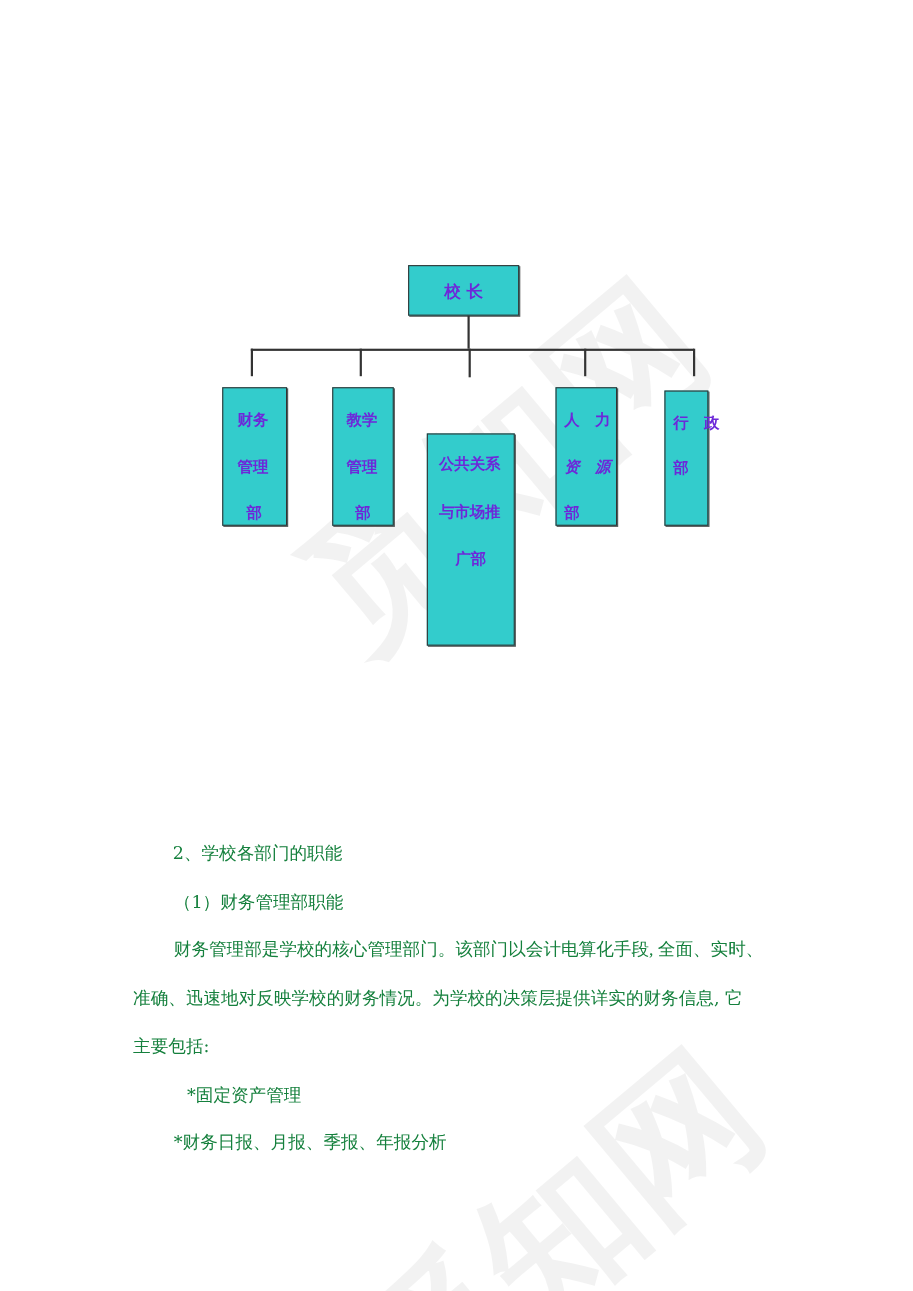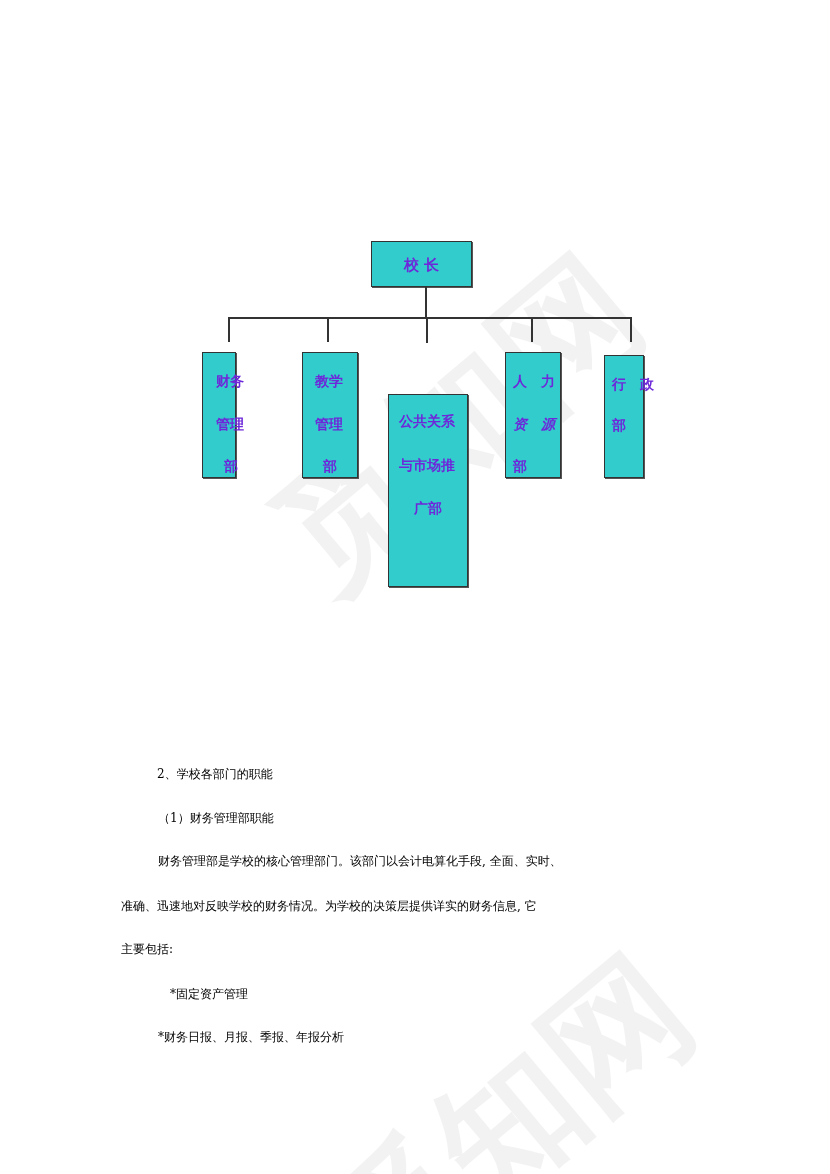--- a/index.html
+++ b/index.html
@@ -3,21 +3,21 @@
 <meta charset="utf-8">
 <style>
   html, body { margin: 0; padding: 0; background: #ffffff; }
   body { width: 830px; height: 1174px; position: relative; overflow: hidden;
          font-family: "DejaVu Sans", "Liberation Sans", sans-serif; color: #1a1a1a; }
   .box { position: absolute; background: #33cccc; border: 1.5px solid #333333;
          box-sizing: border-box; box-shadow: 1px 1px 0 #555; }
   .box-text { position: absolute; font-weight: bold; font-size: 14px; color: #6d28d9;
               white-space: nowrap; letter-spacing: 0px; }
   .line { position: absolute; background: #333333; }
-  .para { position: absolute; font-size: 12px; color: #000000; white-space: nowrap;
+  .para { position: absolute; font-size: 16px; color: #15803d; white-space: nowrap;
           font-family: "DejaVu Serif", "Liberation Serif", serif; }
   .watermark { position: absolute; color: rgba(0,0,0,0.05); font-size: 140px; font-weight: bold;
                transform: rotate(-40deg); pointer-events: none; }
 </style>
 </head>
 <body>
 
 <div class="watermark" style="left:250px; top:330px;">觅知网</div>
 <div class="watermark" style="left:300px; top:1030px;">觅知网</div>
 
@@ -28,21 +28,21 @@
   </div>
 
   <div class="line" style="left:425px; top:287px; width:1.5px; height:30px;"></div>
   <div class="line" style="left:228px; top:317px; width:403px; height:1.5px;"></div>
   <div class="line" style="left:228px; top:317px; width:1.5px; height:25px;"></div>
   <div class="line" style="left:327px; top:317px; width:1.5px; height:25px;"></div>
   <div class="line" style="left:426px; top:317px; width:1.5px; height:26px;"></div>
   <div class="line" style="left:531px; top:317px; width:1.5px; height:25px;"></div>
   <div class="line" style="left:630px; top:317px; width:1.5px; height:25px;"></div>
 
-  <div class="box" style="left:202px; top:352px; width:34px; height:126px;">
+  <div class="box" style="left:202px; top:352px; width:59px; height:126px;">
     <span class="box-text" style="left:13px; top:20px;">财务</span>
     <span class="box-text" style="left:13px; top:63px;">管理</span>
     <span class="box-text" style="left:21px; top:105px;">部</span>
   </div>
 
   <div class="box" style="left:302px; top:352px; width:56px; height:126px;">
     <span class="box-text" style="left:12px; top:20px;">教学</span>
     <span class="box-text" style="left:12px; top:63px;">管理</span>
     <span class="box-text" style="left:20px; top:105px;">部</span>
   </div>
@@ -60,17 +60,17 @@
   </div>
 
   <div class="box" style="left:604px; top:355px; width:40px; height:123px;">
     <span class="box-text" style="left:7px; top:20px;">行　政</span>
     <span class="box-text" style="left:7px; top:61px;">部</span>
   </div>
 </div>
 
 <div class="para" style="left:157px; top:766px;">2、学校各部门的职能</div>
 <div class="para" style="left:158px; top:810px;">（1）财务管理部职能</div>
-<div class="para" style="left:158px; top:853px;">财务管理部是学校的核心管理部门。该部门以会计电算化手段, 全面、实时、</div>
+<div class="para" style="left:158px; top:853px;font-family:Liberation Serif, serif;">财务管理部是学校的核心管理部门。该部门以会计电算化手段, 全面、实时、</div>
 <div class="para" style="left:121px; top:898px;">准确、迅速地对反映学校的财务情况。为学校的决策层提供详实的财务信息, 它</div>
 <div class="para" style="left:121px; top:941px;">主要包括:</div>
 <div class="para" style="left:158px; top:986px;margin-left:12px;">*固定资产管理</div>
 <div class="para" style="left:158px; top:1029px;text-align:right;">*财务日报、月报、季报、年报分析</div>
 
 </body></html>

